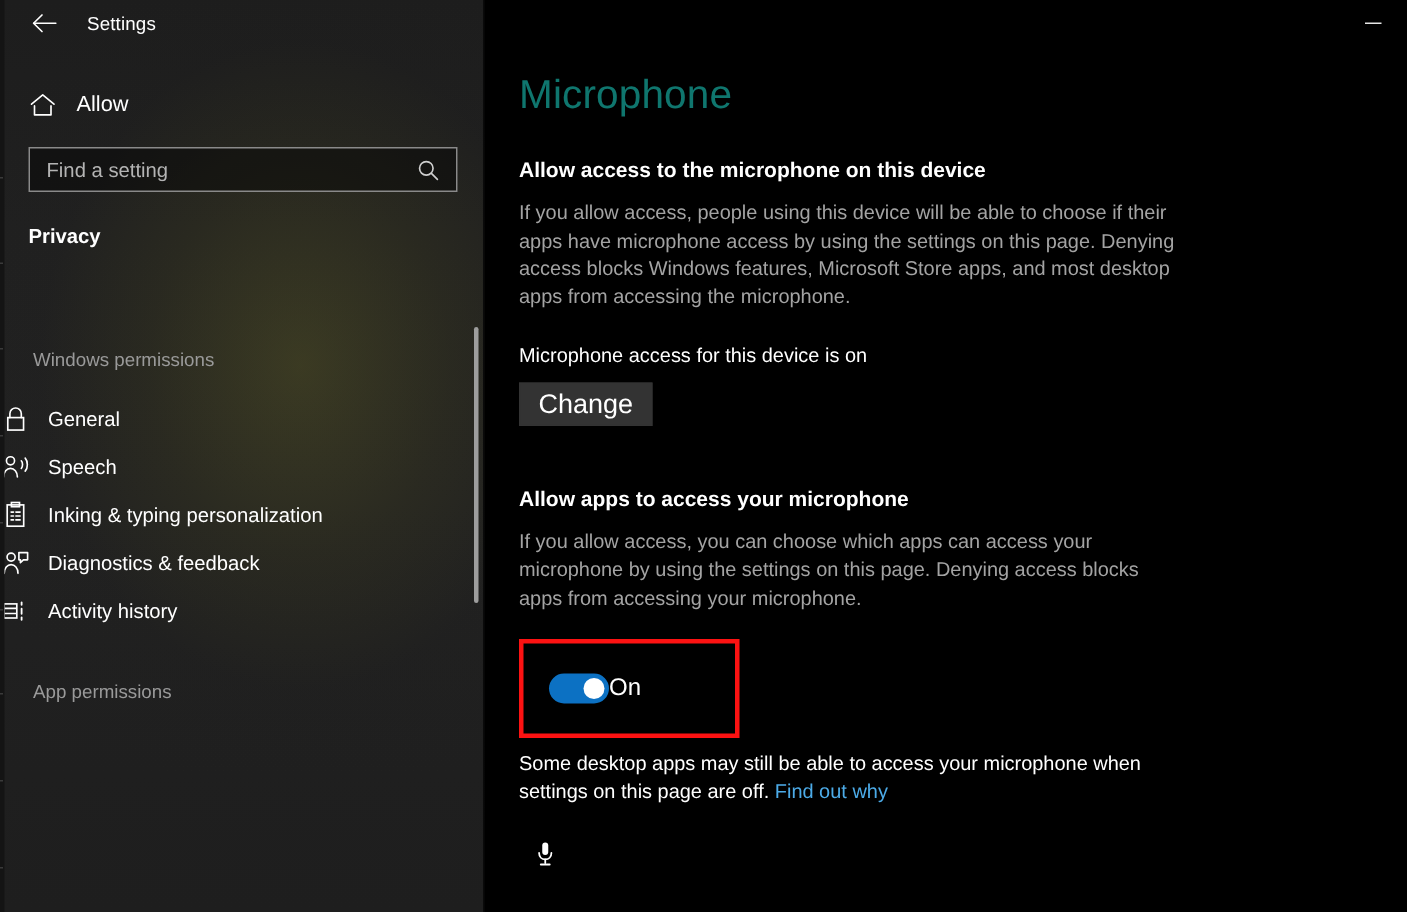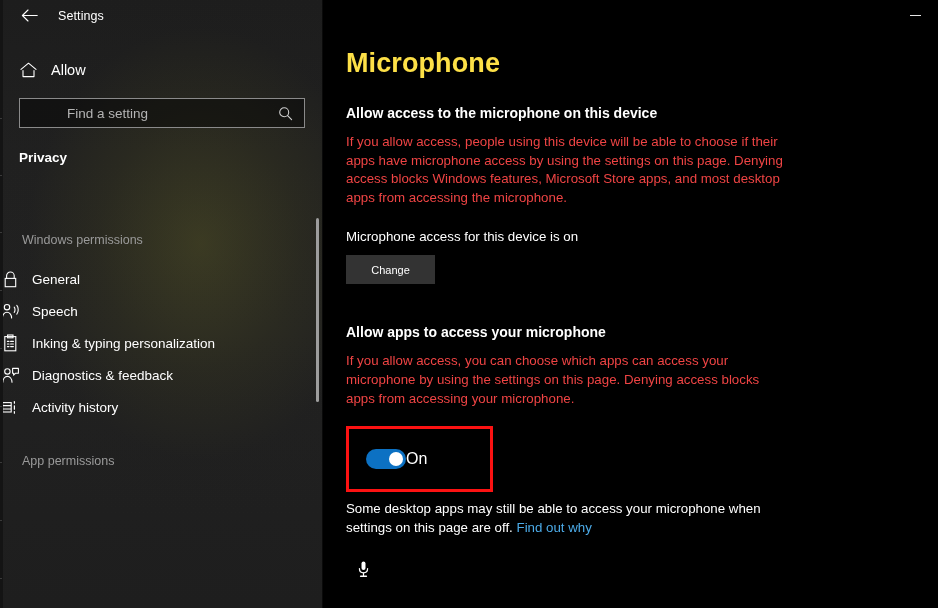--- a/index.html
+++ b/index.html
@@ -99,21 +99,20 @@
   .search-wrap {
     margin: 11px 0 0 19px;
     width: 286px;
     height: 30px;
     border: 1px solid #8a8a8a;
     background: rgba(0,0,0,0.42);
     display: flex;
     align-items: center;
     box-sizing: border-box;
     position: relative;
-    padding-left: 36px;
   }
   .search-wrap input {
     flex: 1;
     background: transparent;
     border: 0;
     outline: none;
     color: #e8e8e8;
     font-size: 13.5px;
     font-family: "Liberation Sans", sans-serif;
     padding: 0 0 0 11px;
@@ -196,49 +195,49 @@
   .min-bar {
     width: 11px;
     height: 1px;
     background: #e6e6e6;
   }
 
   .content {
     padding: 48px 0 0 23px;
   }
   .h1 {
-    color: #fde047;
+    color: #0f766e;
     font-size: 27px;
-    font-weight: bold;
+    font-weight: normal;
     margin: 0;
     letter-spacing: 0.1px;
   }
   .h2 {
     color: #ffffff;
     font-size: 14px;
     font-weight: bold;
     margin: 0;
   }
   .body-text {
-    color: #ef4444;
+    color: #a3a3a3;
     font-size: 13.3px;
     line-height: 18.6px;
     max-width: 440px;
     margin: 0;
   }
   .status-text {
     color: #ffffff;
     font-size: 13.3px;
     margin: 0;
   }
   .btn {
     background: #333333;
     color: #ffffff;
     border: 1px solid #333333;
-    font-size: 11px;
+    font-size: 18px;
     font-family: "Liberation Sans", sans-serif;
     width: 89px;
     height: 29px;
     cursor: default;
     padding: 0;
   }
 
   .toggle-zone {
     position: relative;
     margin-top: 18px;

